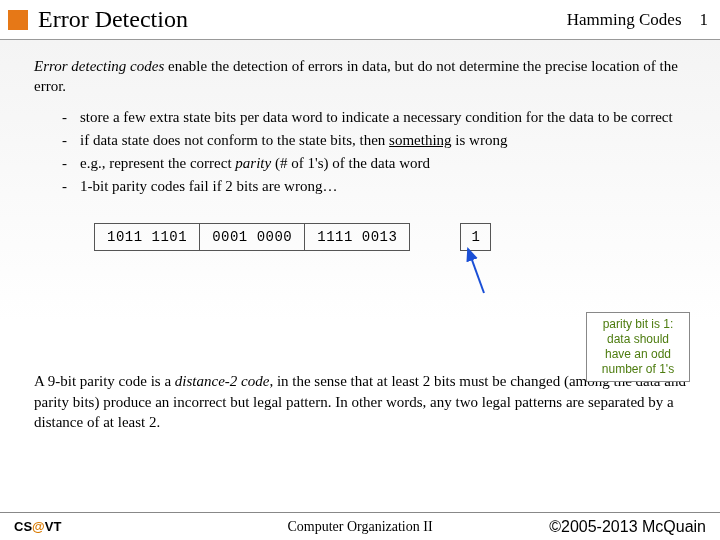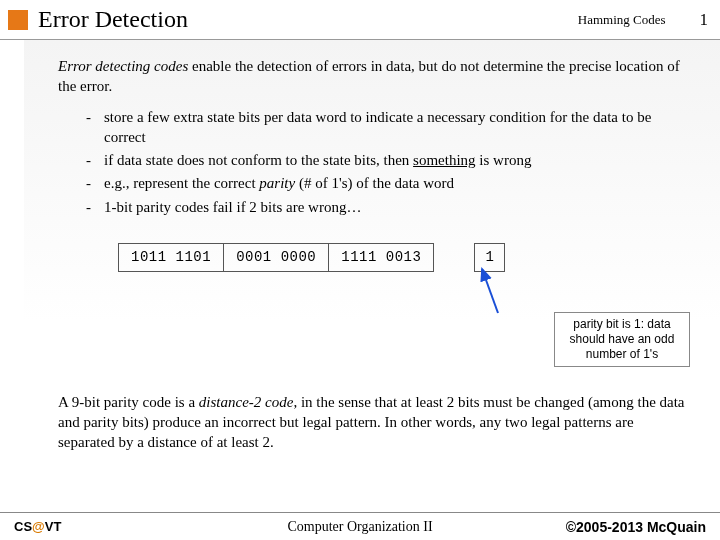--- a/index.html
+++ b/index.html
@@ -14,81 +14,81 @@
     padding: 6px 12px 6px 8px;
     border-bottom: 1px solid #999;
     justify-content: center;
   }
   .header-square {
     width: 20px; height: 20px;
     background: #e67817; margin-right: 10px;
     flex-shrink: 0;
   }
   .header-title { font-size: 24px; font-weight: normal; flex: 1; }
-  .header-right { font-size: 13px; margin-right: 24px; }
+  .header-right { font-size: 17px; margin-right: 8px; }
   .page-num { font-size: 17px; }
   .content {
     position: absolute; left: 0; right: 0; top: 40px; bottom: 30px;
     background: linear-gradient(to bottom, #f4f4f4 0%, #fff 60%);
     padding: 16px 34px 10px 34px;
-    font-size: 15px; line-height: 1.35; margin-left: 24px;
+    font-size: 15px; line-height: 1.35;
   }
   .intro { margin-bottom: 10px; }
   .intro .lead { font-style: italic; }
   .bullets { margin-left: 28px; margin-top: 6px; }
   .bullet { display: flex; margin-bottom: 3px; }
   .bullet .dash { width: 18px; flex-shrink: 0; }
   .bullet .txt { flex: 1; }
   .under { text-decoration: underline; }
   .ital { font-style: italic; }
   .data-row {
     margin: 26px 0 10px 60px;
-    display: flex; align-items: flex-start; gap: 40px;
+    display: flex; align-items: flex-start; gap: 50px;
     font-family: "Courier New", Courier, monospace;
     font-size: 14px;
   }
   .data-table {
     border: 1px solid #555; border-collapse: collapse;
     display: flex;
   }
   .data-cell {
     border-right: 1px solid #555;
     padding: 4px 12px; letter-spacing: 0.5px;
   }
   .data-cell:last-child { border-right: none; }
   .parity-box-wrap { position: relative; }
   .parity-box {
     border: 1px solid #555; padding: 4px 10px;
   }
   .arrow-svg { position: absolute; top: 22px; left: -28px; width: 60px; height: 50px; }
   .callout {
     position: absolute; right: 30px; top: 312px;
-    width: 136px; border: 1px solid #888;
+    width: 104px; border: 1px solid #888;
     font-size: 12px; text-align: center;
     padding: 4px 12px; line-height: 1.25;
     background: #fff;
     font-family: Arial, Helvetica, sans-serif;
-    color: #000000;
+    color: #4d7c0f;
   }
   .para2 { margin-top: 120px; }
   .footer {
     position: absolute; left: 0; right: 0; bottom: 0;
     height: 28px; border-top: 1px solid #888;
     display: flex; align-items: center;
     padding: 12px 14px; font-size: 13px;
     font-family: Arial, Helvetica, sans-serif;
   }
   .footer-left { font-weight: bold; }
   .footer-left .at { color: #d97a00; }
   .footer-center {
     position: absolute; left: 0; right: 0;
     text-align: center; font-weight: normal; font-size: 14px;
     font-family: "Times New Roman", Times, serif;
   }
-  .footer-right { margin-left: auto; font-weight: bold; font-size: 14px; }
+  .footer-right { margin-left: auto; font-weight: normal; font-size: 16px; }
 </style>
 </head>
 <body>
 
 <div class="header">
   <div class="header-square"></div>
   <div class="header-title">Error Detection</div>
   <div class="header-right">Hamming Codes</div>
   <div class="page-num" style="margin-left:10px;">1</div>
 </div>

